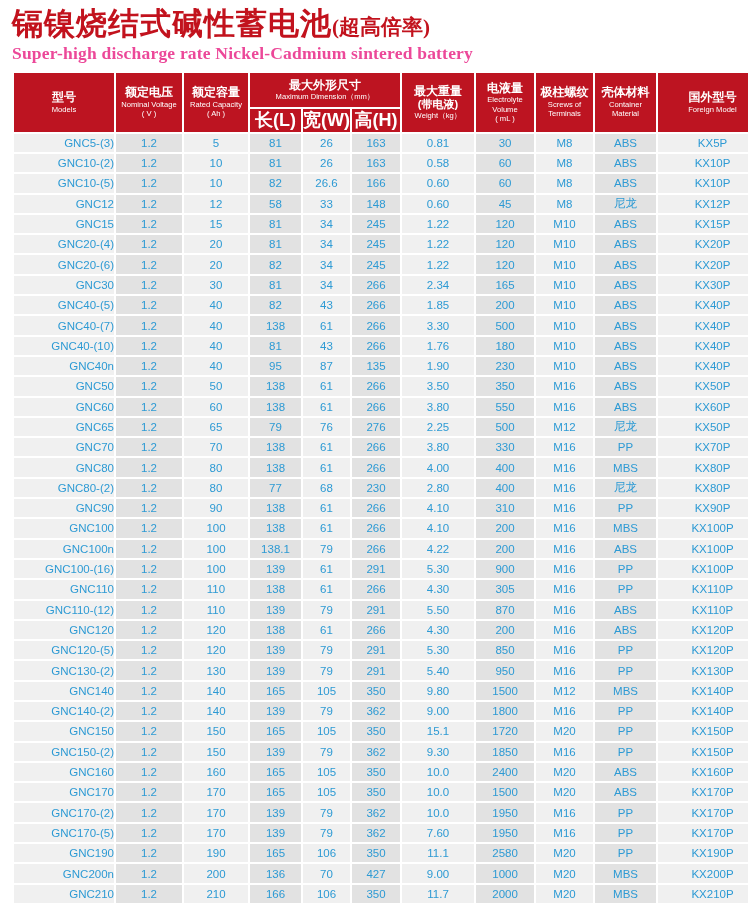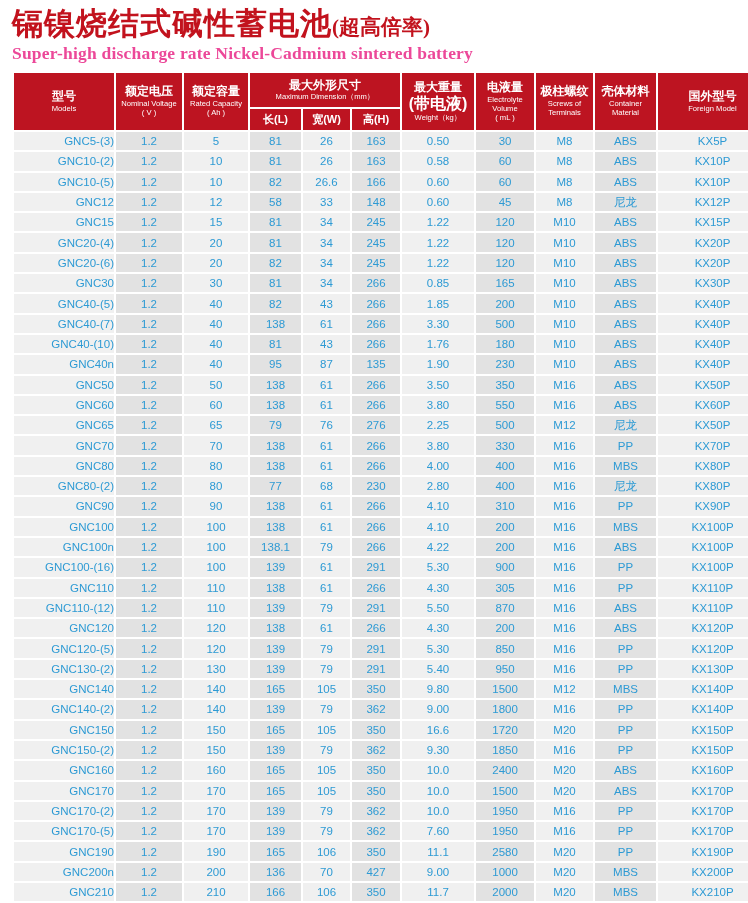--- a/index.html
+++ b/index.html
@@ -48,23 +48,23 @@
     background: #bd1421;
     color: #ffffff;
     vertical-align: middle;
     padding: 1px 0;
     font-weight: bold;
     line-height: 1.15;
   }
   thead tr.h-top th { height: 34px; }
   thead tr.h-sub th { height: 21px; }
   .h-zh  { font-size: 12px; font-weight: bold; display: block; }
-  .h-zh2 { font-size: 16px; font-weight: bold; display: block; }
+  .h-zh2 { font-size: 11px; font-weight: bold; display: block; }
   .h-en  { font-size: 8px;  font-weight: normal; display: block; transform: scale(0.95); }
-  .h-sub .h-zh { font-size: 11px; }
+  .h-sub .h-zh { font-size: 18px; }
 
   tbody td {
     height: 18.3px;
     font-size: 11.5px;
     color: #2d9ad4;
     text-align: center;
     vertical-align: middle;
     padding: 0;
     overflow: hidden;
     white-space: nowrap;
@@ -157,21 +157,21 @@
       </tr>
     </thead>
     <tbody>
         <tr>
           <td>GNC5-(3)</td>
           <td>1.2</td>
           <td>5</td>
           <td>81</td>
           <td>26</td>
           <td>163</td>
-          <td>0.50</td>
+          <td>0.81</td>
           <td>30</td>
           <td>M8</td>
           <td>ABS</td>
           <td>KX5P</td>
         </tr>
         <tr>
           <td>GNC10-(2)</td>
           <td>1.2</td>
           <td>10</td>
           <td>81</td>
@@ -248,21 +248,21 @@
           <td>ABS</td>
           <td>KX20P</td>
         </tr>
         <tr>
           <td>GNC30</td>
           <td>1.2</td>
           <td>30</td>
           <td>81</td>
           <td>34</td>
           <td>266</td>
-          <td>0.85</td>
+          <td>2.34</td>
           <td>165</td>
           <td>M10</td>
           <td>ABS</td>
           <td>KX30P</td>
         </tr>
         <tr>
           <td>GNC40-(5)</td>
           <td>1.2</td>
           <td>40</td>
           <td>82</td>
@@ -534,21 +534,21 @@
           <td>PP</td>
           <td>KX140P</td>
         </tr>
         <tr>
           <td>GNC150</td>
           <td>1.2</td>
           <td>150</td>
           <td>165</td>
           <td>105</td>
           <td>350</td>
-          <td>16.6</td>
+          <td>15.1</td>
           <td>1720</td>
           <td>M20</td>
           <td>PP</td>
           <td>KX150P</td>
         </tr>
         <tr>
           <td>GNC150-(2)</td>
           <td>1.2</td>
           <td>150</td>
           <td>139</td>

